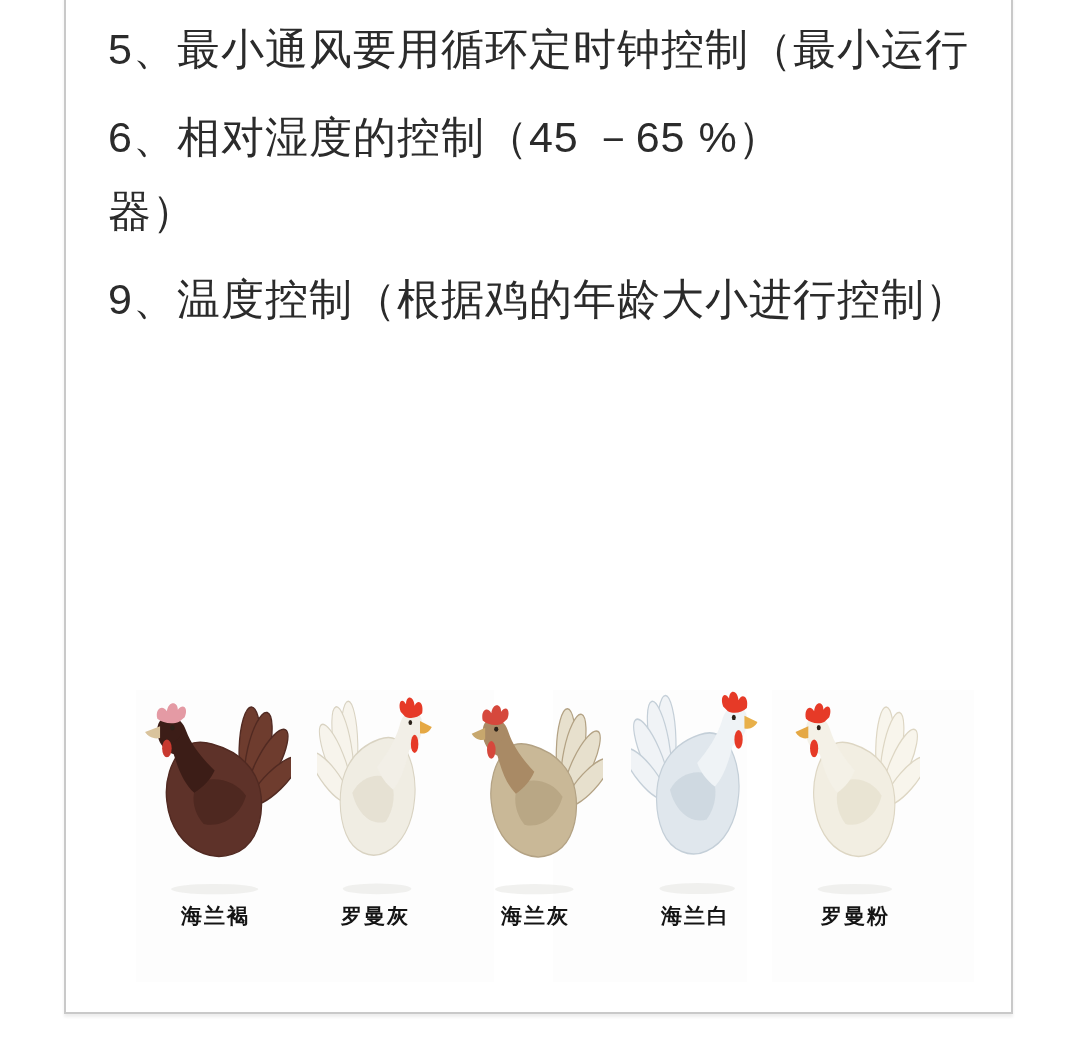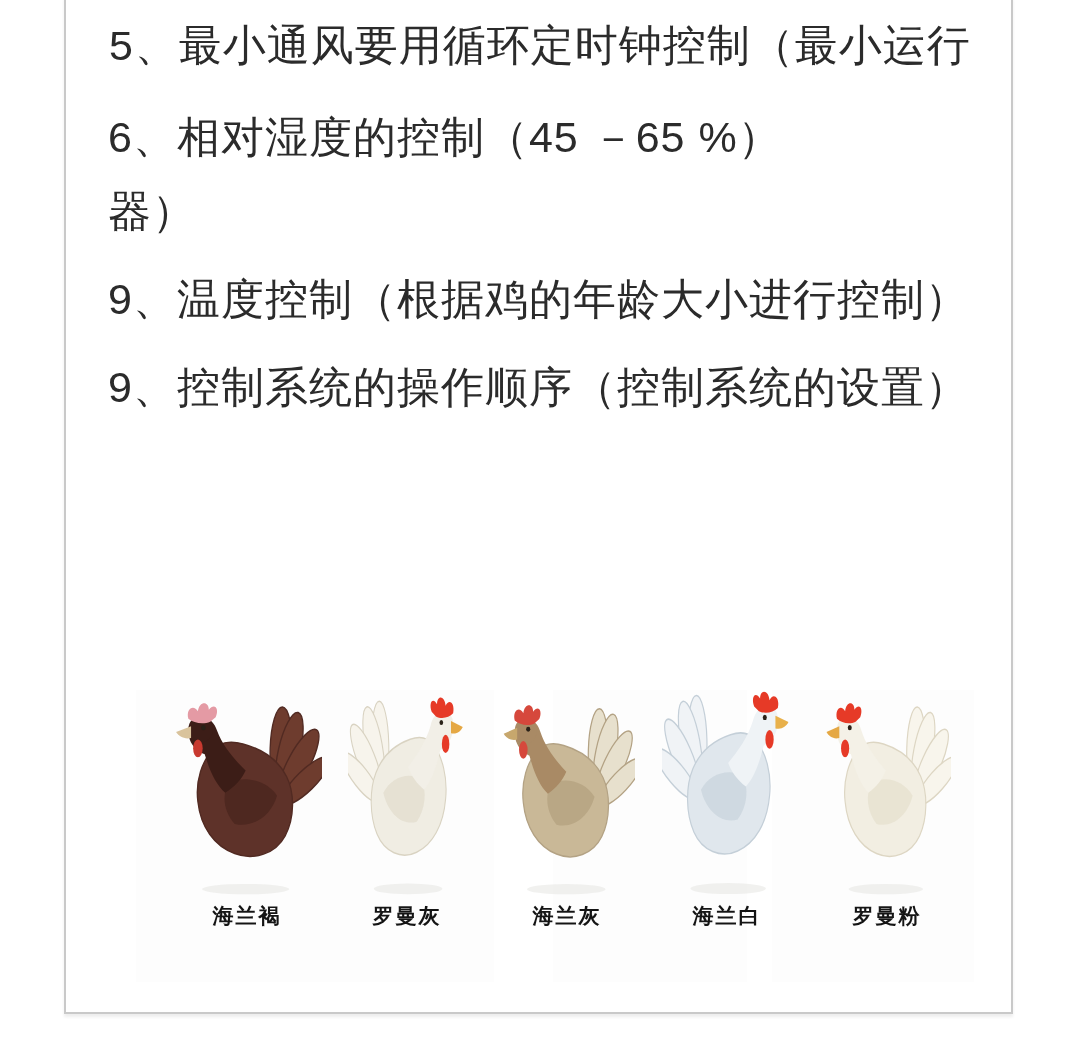--- a/index.html
+++ b/index.html
@@ -14,30 +14,30 @@
     border:2px solid #c9c9c9;border-top:none;
     box-shadow:0 3px 3px rgba(0,0,0,0.07);
   }
   .doc{padding:16px 20px 0 42px;}
   .line{
     font-size:43px;line-height:74px;height:74px;
     color:#2b2b2b;letter-spacing:1px;white-space:nowrap;
     font-weight:500;
   }
   .para-start{margin-top:14px;}
-  .doc .line:first-child{margin-top:0;font-family:Liberation Mono, monospace;}
+  .doc .line:first-child{margin-top:0;}
 
   .photo-bg{position:absolute;top:694px;height:292px;background:#fdfdfd;}
   .photo-bg.b1{left:70px;width:358px;}
   .photo-bg.b2{left:487px;width:194px;}
   .photo-bg.b3{left:706px;width:202px;}
 
   .figure{
-    position:absolute;left:54px;top:690px;width:847px;
-    display:flex;justify-content:flex-end;
+    position:absolute;left:46px;top:690px;width:847px;
+    display:flex;justify-content:center;
   }
   .breed{width:160px;display:flex;flex-direction:column;align-items:center;}
   .breed .img{height:212px;display:flex;align-items:flex-end;justify-content:center;}
   .breed .label{
     margin-top:4px;font-size:21px;font-weight:700;
     letter-spacing:2px;color:#141414;white-space:nowrap;
   }
   .flip svg{transform:scaleX(-1);}
 
   svg path, svg ellipse, svg circle{stroke-width:0;}
@@ -50,21 +50,20 @@
 </head>
 <body>
 
 <div class="card">
 
   <div class="doc">
     <div class="line para-start">5、最小通风要用循环定时钟控制（最小运行</div>
     <div class="line para-start">6、相对湿度的控制（45 －65 %）</div>
     <div class="line">器）</div>
     <div class="line para-start">9、温度控制（根据鸡的年龄大小进行控制）</div>
-    <div class="line para-start">9、控制系统的操作顺序（控制系统的设置）</div>
   </div>
 
   <div class="photo-bg b1"></div>
   <div class="photo-bg b2"></div>
   <div class="photo-bg b3"></div>
 
   <div class="figure">
 
     <div class="breed">
       <div class="img">

